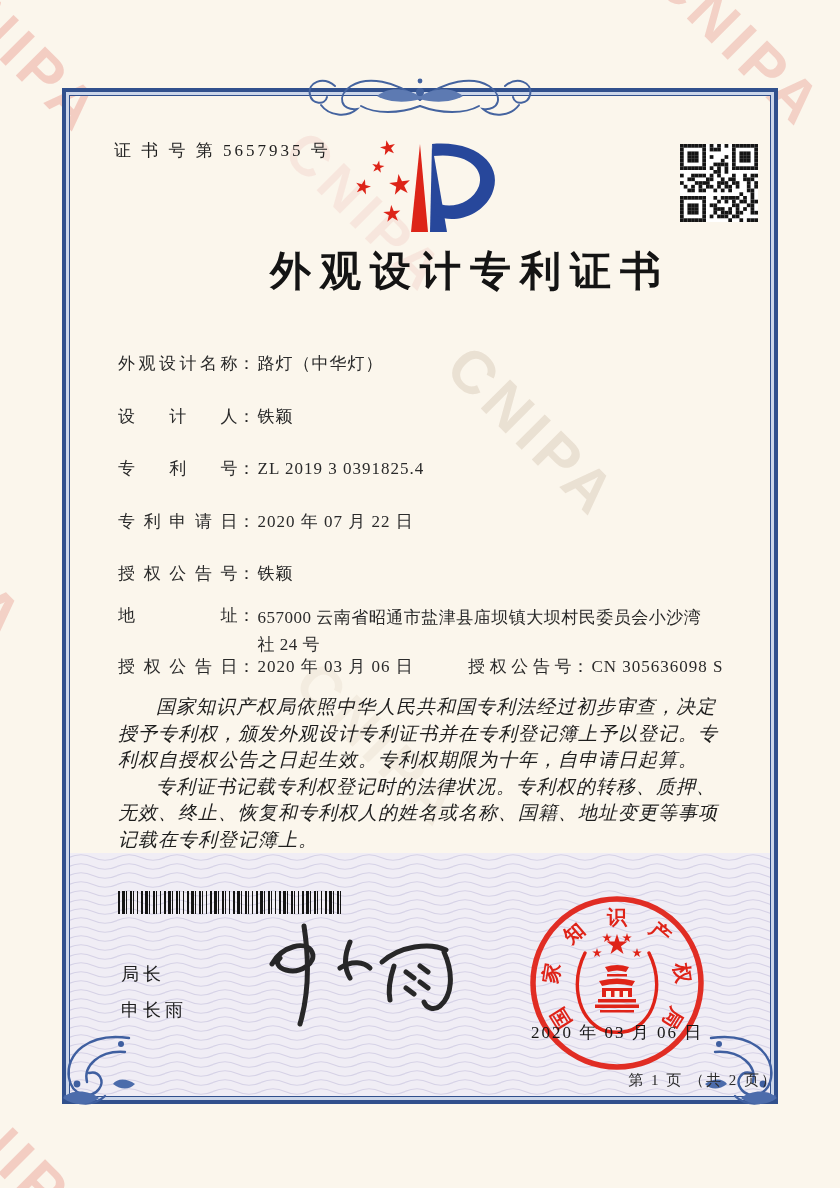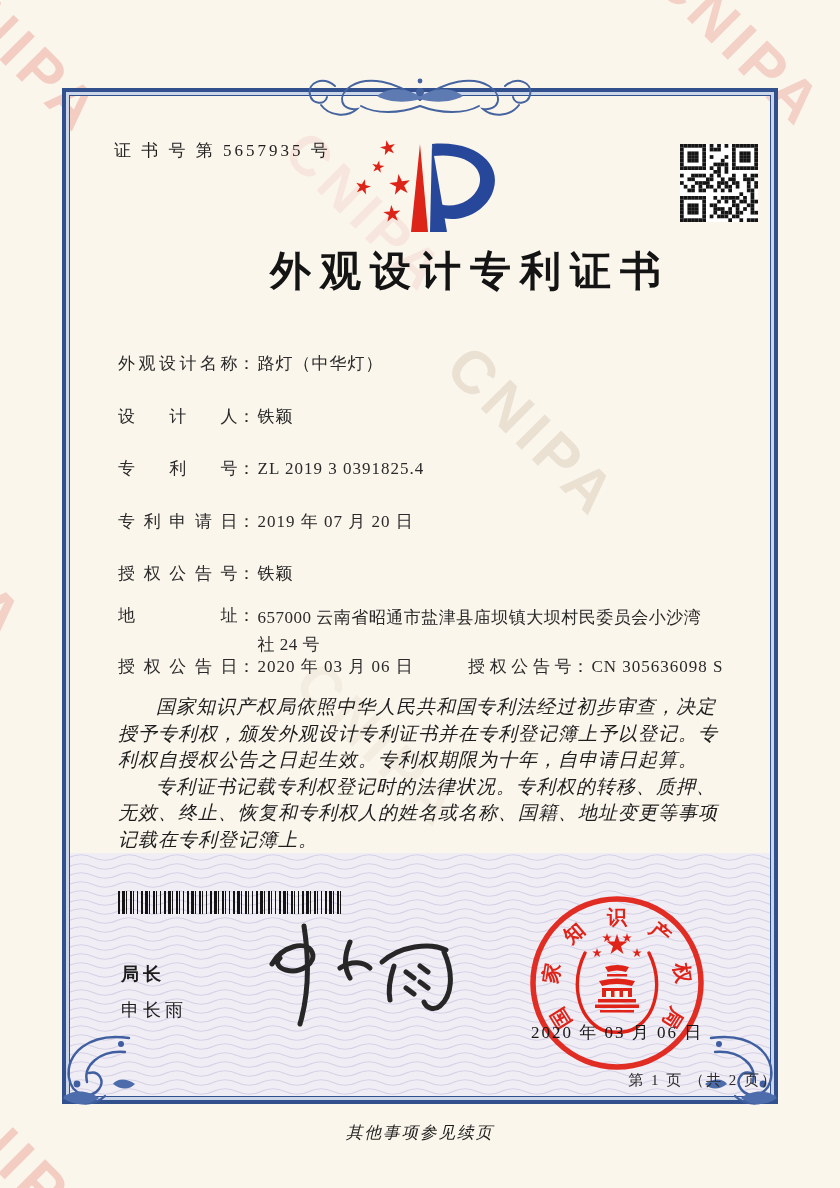--- a/index.html
+++ b/index.html
@@ -43,21 +43,21 @@
   .pair2{position:absolute;left:314px;top:0;white-space:nowrap;margin-left:36px;}
   .pair2 .f-label2{display:inline-block;width:104px;text-align:justify;text-align-last:justify;}
   .body-text{position:absolute;left:118px;top:694px;width:608px;z-index:2;
              font-style:italic;font-size:19px;line-height:26.5px;letter-spacing:1px;color:#1e1e1e;}
   .body-text p{margin:0;text-indent:2em;}
   .barcode{position:absolute;left:118px;top:891px;width:225px;height:23px;z-index:2;
      background:repeating-linear-gradient(90deg,#141414 0 2px,transparent 2px 4px,#141414 4px 7px,
      transparent 7px 8px,#141414 8px 9px,transparent 9px 12px,#141414 12px 14px,transparent 14px 15px,
      #141414 15px 16px,transparent 16px 19px,#141414 19px 20px,transparent 20px 23px);}
   .signer-title{position:absolute;left:121px;top:962px;font-size:18px;z-index:2;
-     font-family:"Liberation Sans","DejaVu Sans",sans-serif;color:#1c1c1c;letter-spacing:4px;font-weight:bold;}
+     font-family:"Liberation Sans","DejaVu Sans",sans-serif;color:#1c1c1c;letter-spacing:4px;}
   .signer-name{position:absolute;left:121px;top:998px;font-size:18px;z-index:2;
      font-family:"Liberation Sans","DejaVu Sans",sans-serif;color:#1c1c1c;letter-spacing:4px;}
   .sig{position:absolute;left:248px;top:912px;z-index:3;}
   .seal{position:absolute;left:527px;top:893px;width:180px;height:180px;z-index:3;}
   .seal svg.ring{position:absolute;left:0;top:0;}
   .seal .emblem{position:absolute;left:42px;top:30px;}
   .seal-arc{position:absolute;inset:0;}
   .seal-arc span{position:absolute;left:50%;top:50%;font-size:20px;font-weight:bold;color:#df2318;
      font-family:"Liberation Serif","DejaVu Serif",serif;}
   .seal-date{position:absolute;left:512px;top:1021px;width:210px;text-align:center;z-index:4;
@@ -397,21 +397,21 @@
   <div class="f-row" style="top:352px">
     <span class="f-label">外观设计名称</span><span class="f-colon">：</span><span class="f-value">路灯（中华灯）</span>
   </div>
   <div class="f-row" style="top:405px">
     <span class="f-label">设计人</span><span class="f-colon">：</span><span class="f-value">铁颖</span>
   </div>
   <div class="f-row" style="top:457px">
     <span class="f-label">专利号</span><span class="f-colon">：</span><span class="f-value">ZL 2019 3 0391825.4</span>
   </div>
   <div class="f-row" style="top:510px">
-    <span class="f-label">专利申请日</span><span class="f-colon">：</span><span class="f-value">2019 年 07 月 20 日</span>
+    <span class="f-label">专利申请日</span><span class="f-colon">：</span><span class="f-value">2020 年 07 月 22 日</span>
   </div>
   <div class="f-row" style="top:562px">
     <span class="f-label">授权公告号</span><span class="f-colon">：</span><span class="f-value">铁颖</span>
   </div>
   <div class="f-row row-addr" style="top:604px">
     <span class="f-label">地址</span>
       <span class="f-colon">：</span>
       <span class="f-value">657000 云南省昭通市盐津县庙坝镇大坝村民委员会小沙湾社 24 号</span>
   </div>
   <div class="f-row" style="top:655px">
@@ -487,15 +487,14 @@
           <rect x="37" y="68" width="5" height="6"></rect>
           <rect x="45.5" y="68" width="5" height="6"></rect>
           <rect x="54" y="68" width="5" height="6"></rect>
         </g>
       </svg>
     </div>
   </div>
   <div class="seal-date">2020 年 03 月 06 日</div>
 
   <div class="page-info">第 1 页 （共 2 页）</div>
-  <div class="note">其他事项参见续页</div>
 
 </div>
 
 </body></html>

